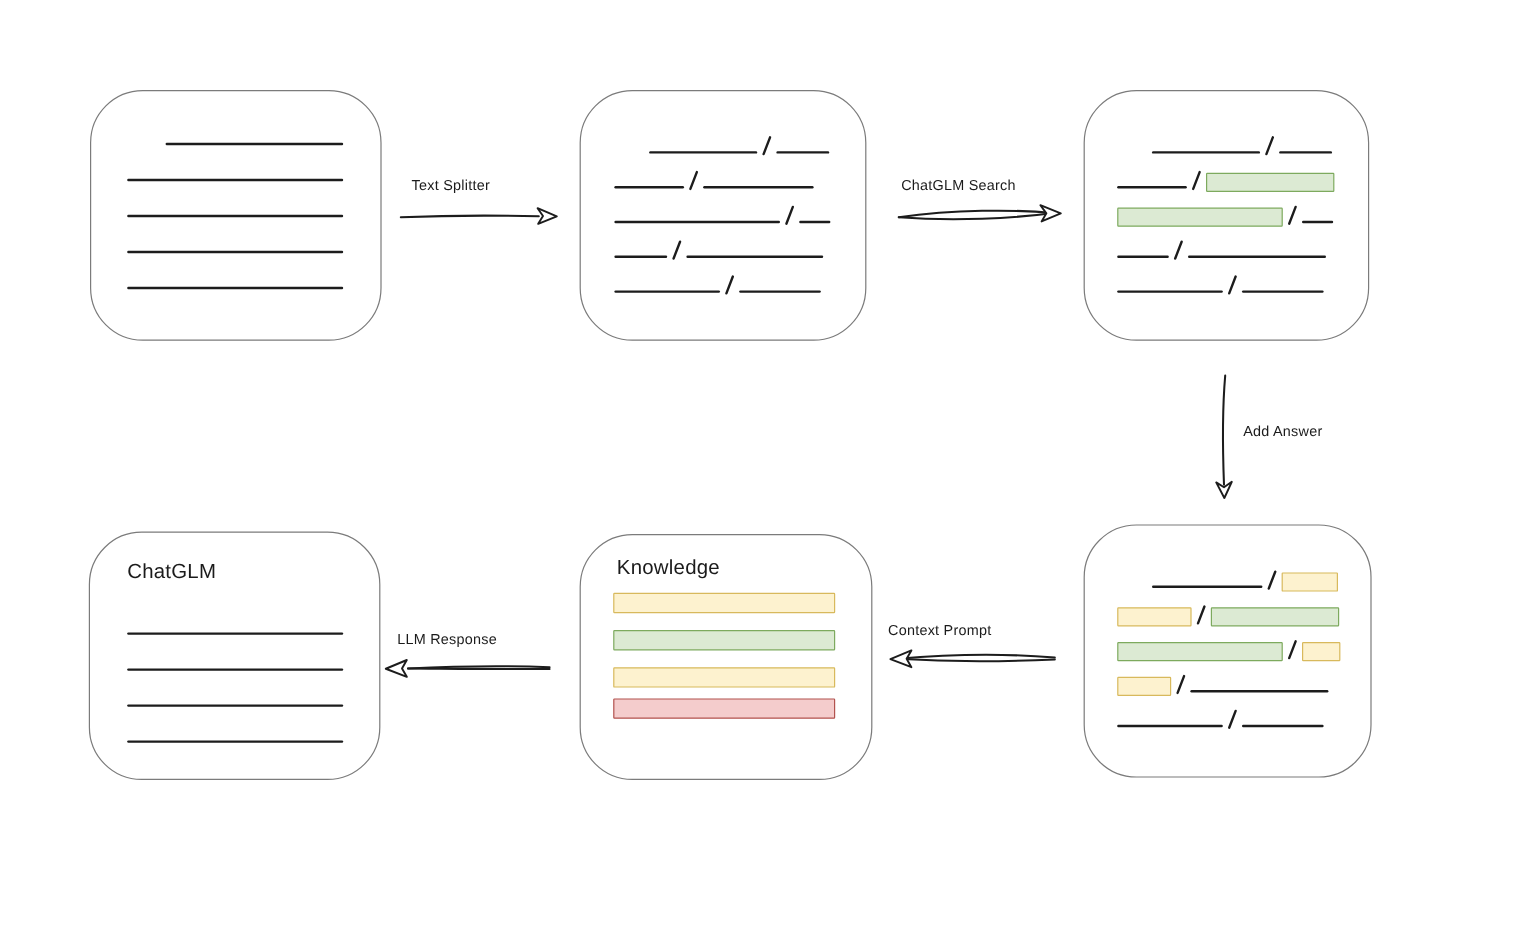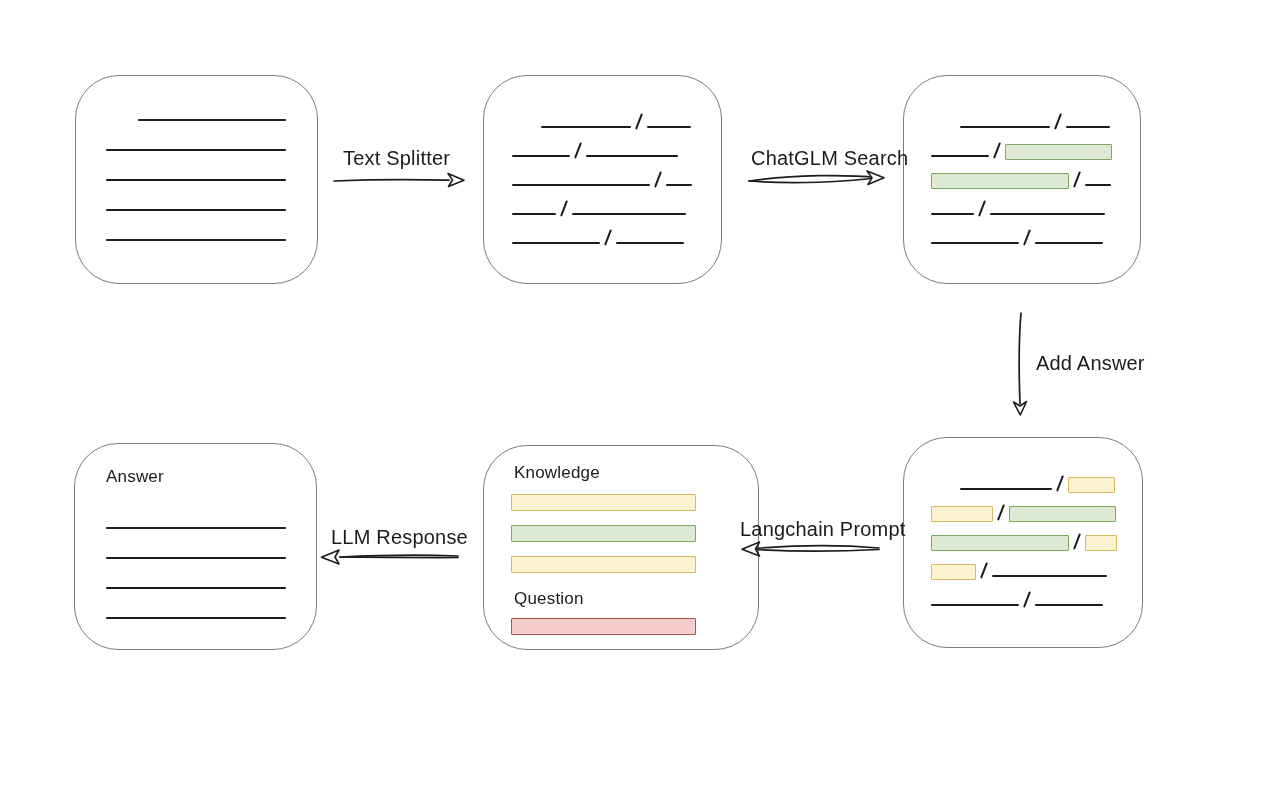--- a/index.html
+++ b/index.html
@@ -21,21 +21,21 @@
     border-radius:1.5px; transform:rotate(21deg); margin:0 7px -2px 7px;
   }
   .seg-bar {
     display:inline-block; height:16px; box-sizing:border-box;
     border-radius:1px; margin-bottom:-3px; border:1.5px solid;
   }
   .seg-bar.green, .kbar.green { background:var(--green-fill,#dcead3); border-color:var(--green-border,#7daa5e); }
   .seg-bar.yellow, .kbar.yellow { background:var(--yellow-fill,#fdf2cf); border-color:var(--yellow-border,#d8b95c); }
   .kbar.red { background:var(--red-fill,#f4cccc); border-color:var(--red-border,#b2524e); }
   .kbar { width:183px; height:15px; border:1.6px solid; border-radius:1px; box-sizing:content-box; }
-  .flow-label { position:absolute; font-size:20px; letter-spacing:.2px; white-space:nowrap;text-align:center; }
+  .flow-label { position:absolute; font-size:12px; letter-spacing:.2px; white-space:nowrap;text-align:center; }
   .box-title { font-size:17px; letter-spacing:.2px; }
   .caption { position:absolute; font-size:17.5px; letter-spacing:.2px; white-space:nowrap; }
   svg.arrows { position:absolute; left:0; top:0; pointer-events:none; }
   svg.arrows path { fill:none; stroke:var(--line,#1c1c1c); stroke-width:1.7; stroke-linecap:round; }
   svg.arrows polygon { fill:#ffffff; stroke:var(--line,#1c1c1c); stroke-width:1.6; stroke-linejoin:round; }
 </style>
 </head>
 <body>
 
 <div class="canvas" style="--line: #1c1c1c; --box-border: #7b7b7b; --green-fill: #dcead3; --green-border: #7daa5e; --yellow-fill: #fdf2cf; --yellow-border: #d8b95c; --red-fill: #f4cccc; --red-border: #b2524e;">
@@ -143,36 +143,35 @@
           <span class="seg-line" style="width: 115px;"></span>
         </div>
         <div class="row">
           <span class="seg-line" style="width: 88px;"></span>
           <span class="seg-slash"></span>
           <span class="seg-line" style="width: 68px;"></span>
         </div>
       </div>
   </div>
 
-  <div class="node" style="left:483px;top:445px;width:276px;height:205px;">
+  <div class="node" style="left:483px;top:445px;width:244px;height:205px;">
     <div style="padding:17px 0 0 27px;">
       <div class="box-title" style="margin-left:3px;">Knowledge</div>
       <div style="margin-top:11px; display:flex; flex-direction:column; gap:14px;">
           <div class="kbar yellow"></div>
           <div class="kbar green"></div>
           <div class="kbar yellow"></div>
         </div>
-      <div class="box-title" style="margin:16px 0 0 3px;">Question</div>
       <div class="kbar red" style="margin-top:9px;"></div>
     </div>
   </div>
 
   <div class="node" style="left:74px;top:443px;width:243px;height:207px;">
     <div style="padding:23px 0 0 31px;">
-      <div class="box-title">Answer</div>
+      <div class="box-title">ChatGLM</div>
       <div class="rows row-30" style="margin-top:12px;">
           <div class="row">
             <span class="seg-line" style="width: 180px;"></span>
           </div>
           <div class="row">
             <span class="seg-line" style="width: 180px;"></span>
           </div>
           <div class="row">
             <span class="seg-line" style="width: 180px;"></span>
           </div>
@@ -205,17 +204,17 @@
     <g>
       <path d="M458 556 C 420 554.5 372 555.5 340 557"></path>
       <path d="M458 557.5 C 420 557.8 372 557.2 340 557"></path>
       <polygon points="339,550 321.5,557.3 339,564 335,557"></polygon>
     </g>
   </svg>
 
   <div class="flow-label" style="left:343px;top:147px;">Text Splitter</div>
   <div class="flow-label" style="left:751px;top:147px;">ChatGLM Search</div>
   <div class="flow-label" style="left:1036px;top:352px;">Add Answer</div>
-  <div class="flow-label" style="left:740px;top:518px;">Langchain Prompt</div>
+  <div class="flow-label" style="left:740px;top:518px;">Context Prompt</div>
   <div class="flow-label" style="left:331px;top:526px;">LLM Response</div>
 
 
 </div>
 
 </body></html>

